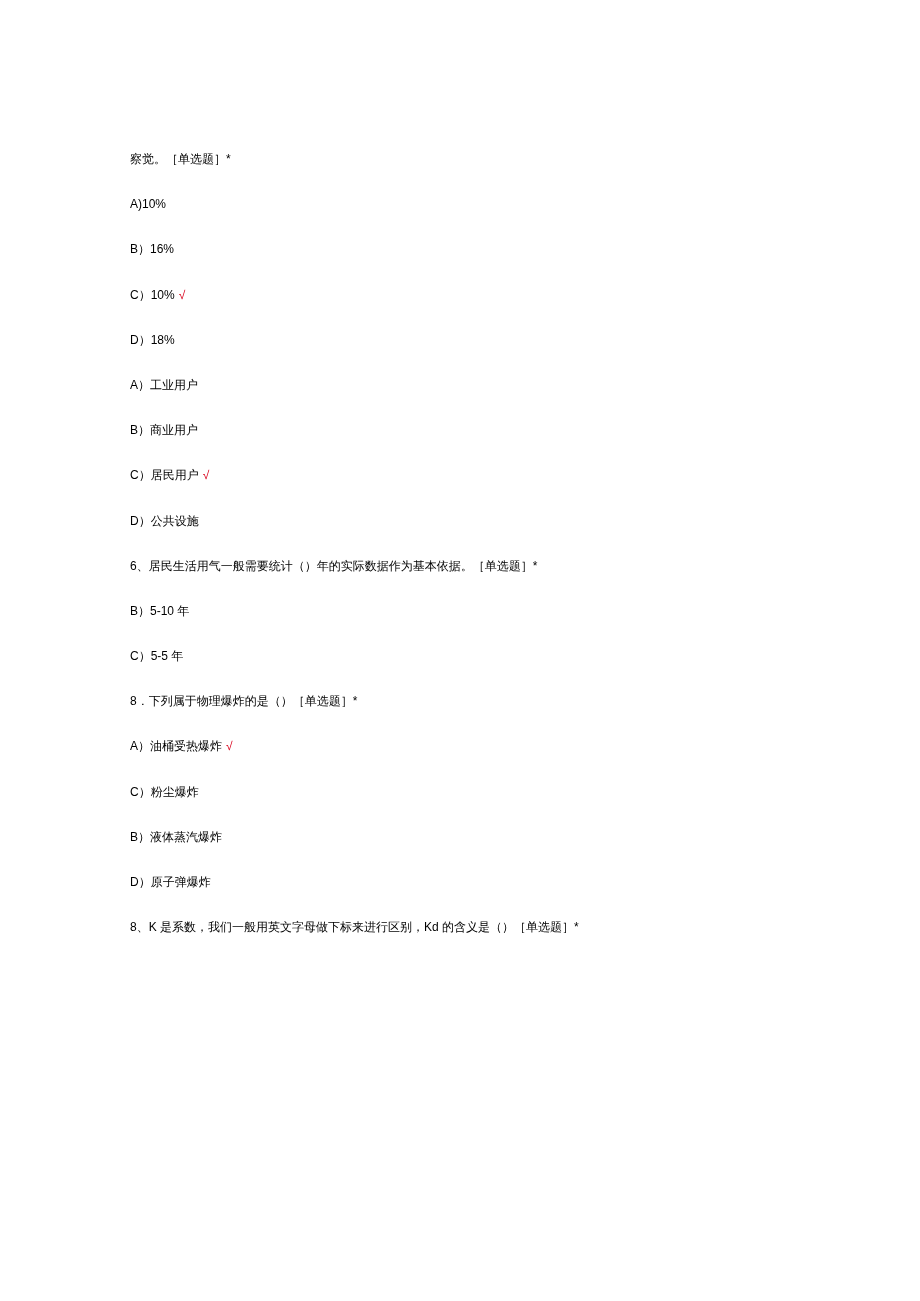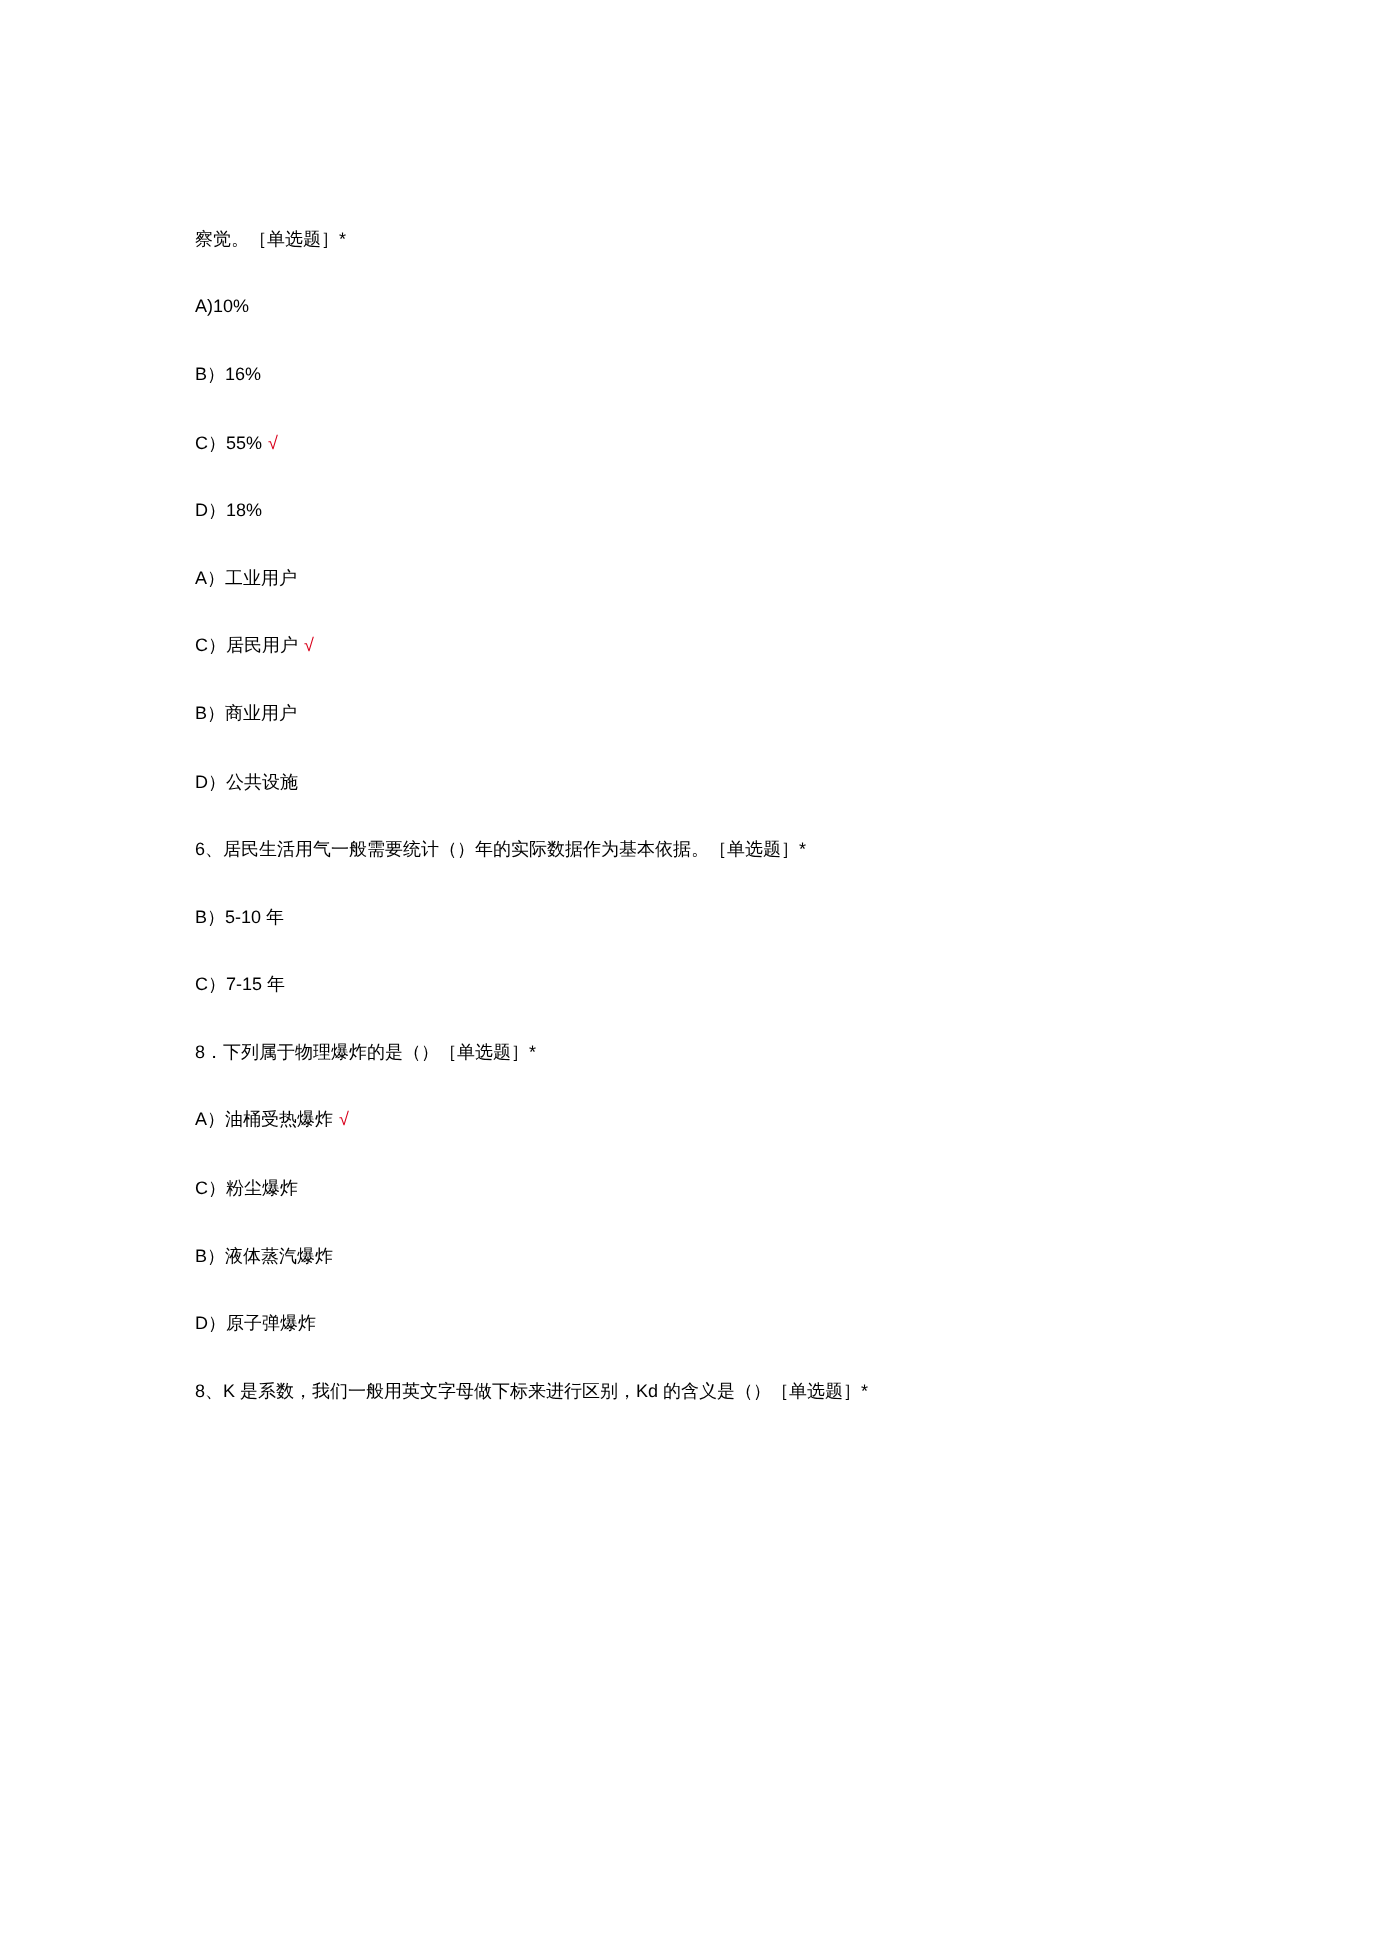--- a/index.html
+++ b/index.html
@@ -30,45 +30,45 @@
 
   <div class="line">察觉。［单选题］*</div>
 
   <div class="line">
     <span>A)10%</span>
   </div>
   <div class="line">
     <span>B）16%</span>
   </div>
   <div class="line">
-    <span>C）55%</span><span class="check">√</span>
+    <span>C）10%</span><span class="check">√</span>
   </div>
   <div class="line">
     <span>D）18%</span>
   </div>
 
   <div class="line">
     <span>A）工业用户</span>
   </div>
   <div class="line">
-    <span>C）居民用户</span><span class="check">√</span>
+    <span>B）商业用户</span>
   </div>
   <div class="line">
-    <span>B）商业用户</span>
+    <span>C）居民用户</span><span class="check">√</span>
   </div>
   <div class="line">
     <span>D）公共设施</span>
   </div>
 
   <div class="line">6、居民生活用气一般需要统计（）年的实际数据作为基本依据。［单选题］*</div>
   <div class="line">
     <span>B）5-10 年</span>
   </div>
   <div class="line">
-    <span>C）7-15 年</span>
+    <span>C）5-5 年</span>
   </div>
 
   <div class="line">8．下列属于物理爆炸的是（）［单选题］*</div>
   <div class="line">
     <span>A）油桶受热爆炸</span><span class="check">√</span>
   </div>
   <div class="line">
     <span>C）粉尘爆炸</span>
   </div>
   <div class="line">

